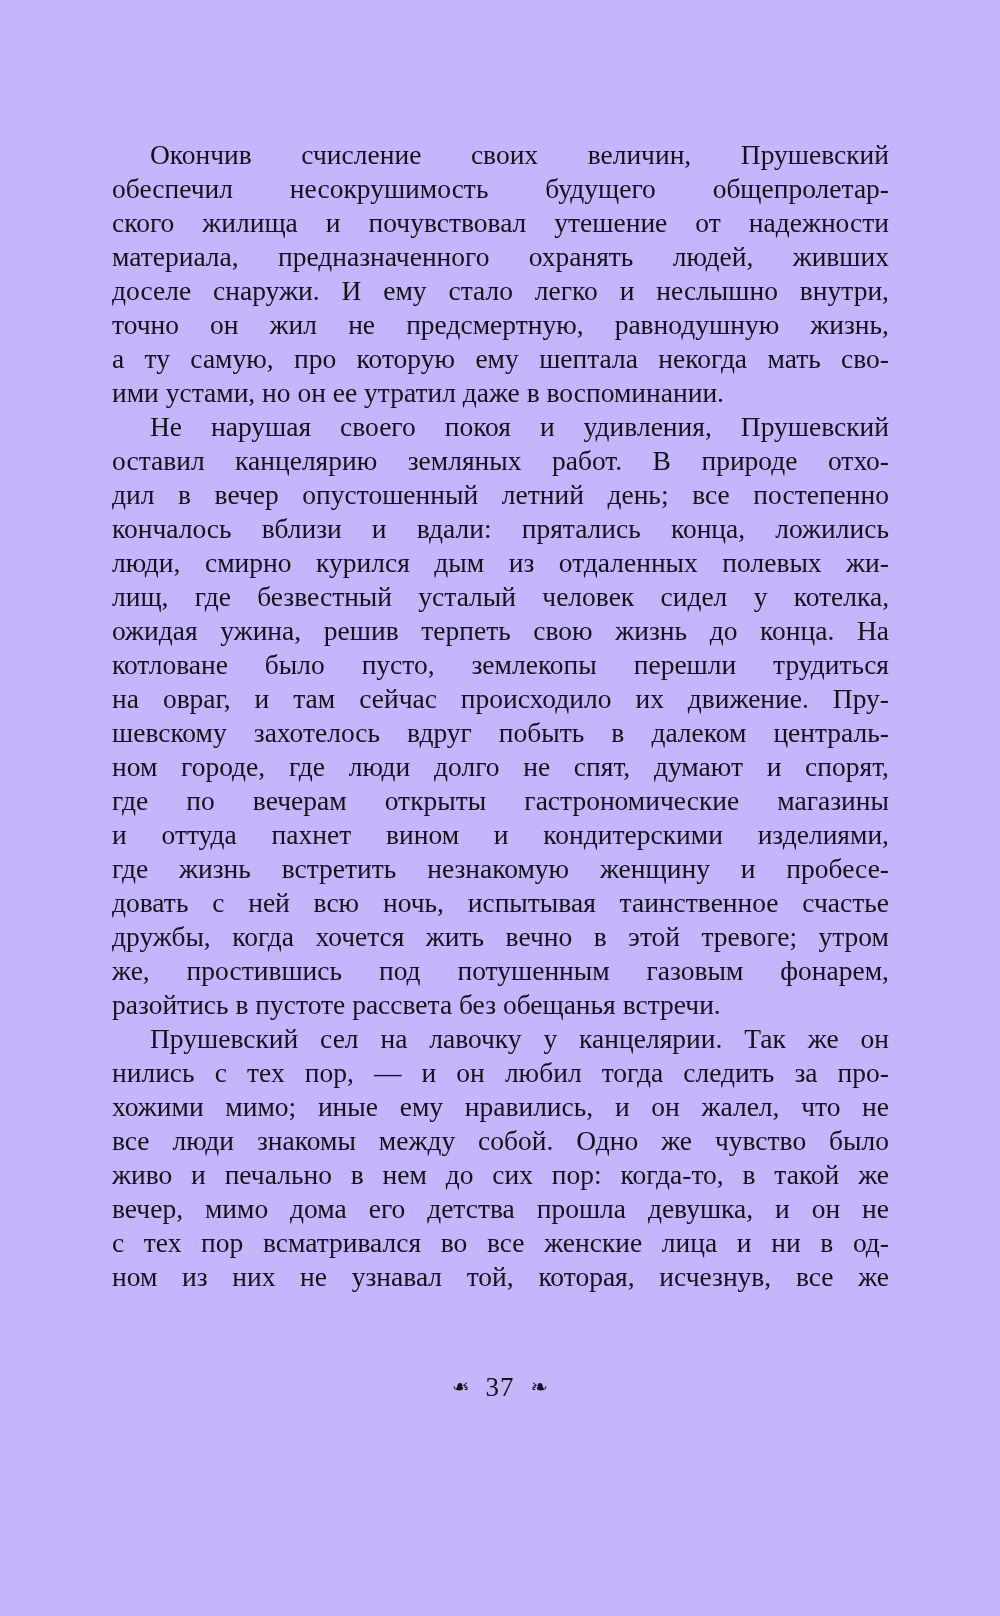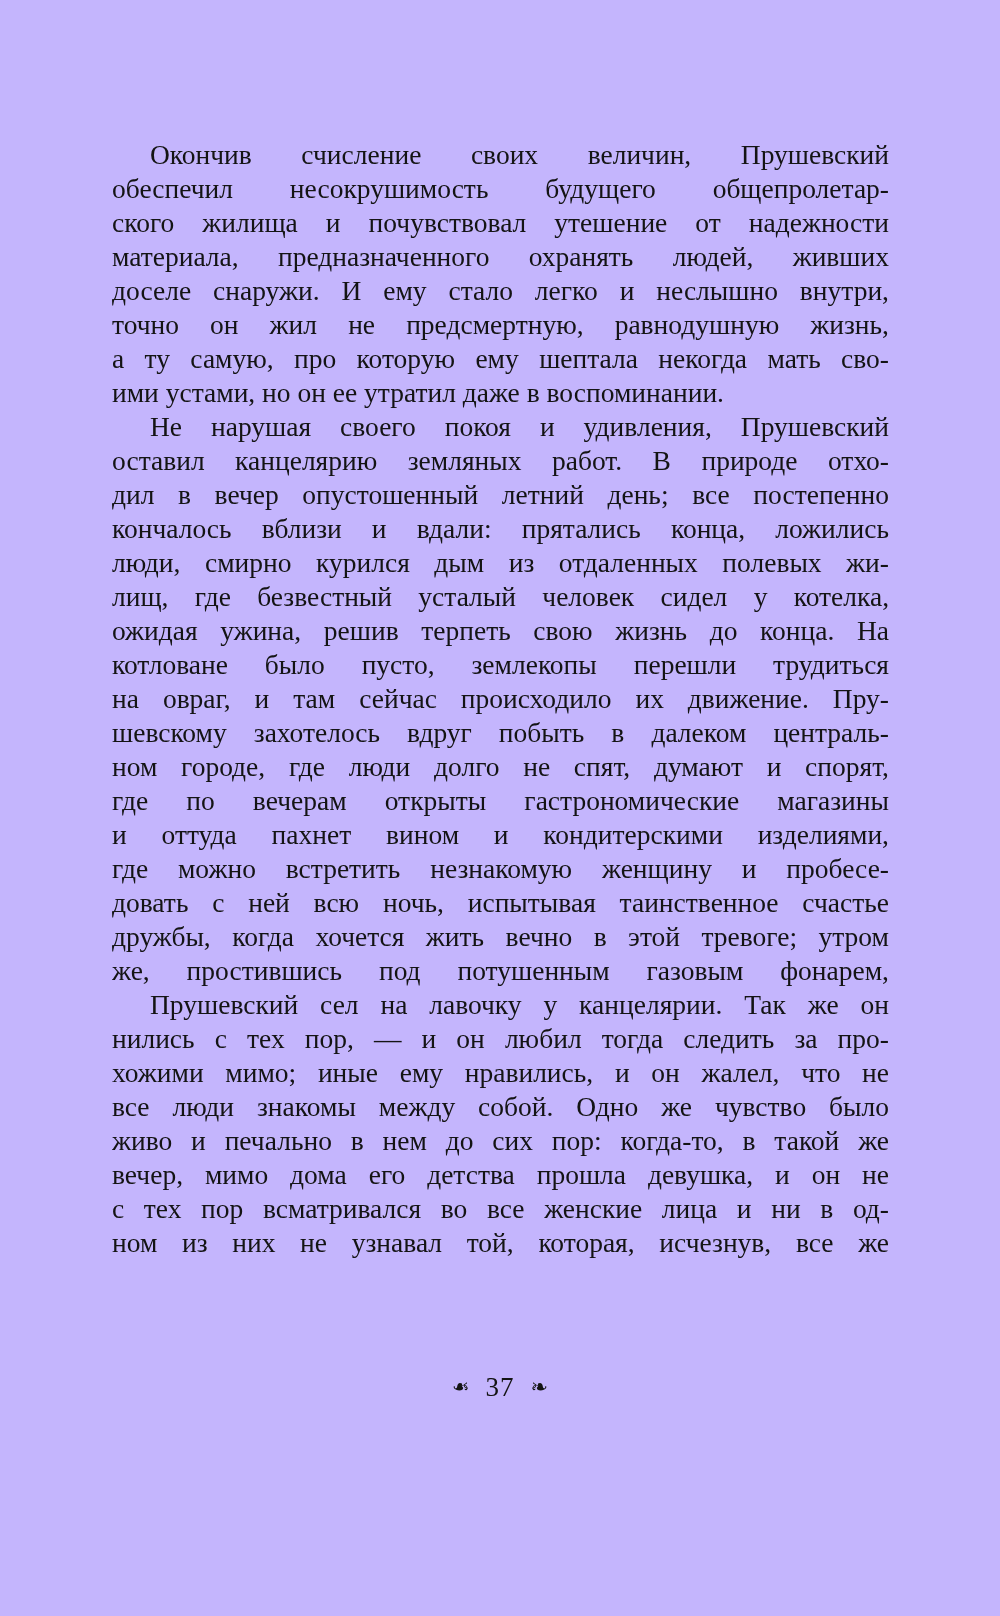--- a/index.html
+++ b/index.html
@@ -70,24 +70,25 @@
     <div class="line">кончалось вблизи и вдали: прятались конца, ложились</div>
     <div class="line">люди, смирно курился дым из отдаленных полевых жи-</div>
     <div class="line">лищ, где безвестный усталый человек сидел у котелка,</div>
     <div class="line">ожидая ужина, решив терпеть свою жизнь до конца. На</div>
     <div class="line">котловане было пусто, землекопы перешли трудиться</div>
     <div class="line">на овраг, и там сейчас происходило их движение. Пру-</div>
     <div class="line">шевскому захотелось вдруг побыть в далеком централь-</div>
     <div class="line">ном городе, где люди долго не спят, думают и спорят,</div>
     <div class="line">где по вечерам открыты гастрономические магазины</div>
     <div class="line">и оттуда пахнет вином и кондитерскими изделиями,</div>
-    <div class="line">где можно встретить незнакомую женщину и пробесе-</div>
+    <div class="line">где жизнь встретить незнакомую женщину и пробесе-</div>
     <div class="line">довать с ней всю ночь, испытывая таинственное счастье</div>
     <div class="line">дружбы, когда хочется жить вечно в этой тревоге; утром</div>
     <div class="line">же, простившись под потушенным газовым фонарем,</div>
+    <div class="line last">разойтись в пустоте рассвета без обещанья встречи.</div>
 
     <div class="line indent">Прушевский сел на лавочку у канцелярии. Так же он</div>
     <div class="line">нились с тех пор, — и он любил тогда следить за про-</div>
     <div class="line">хожими мимо; иные ему нравились, и он жалел, что не</div>
     <div class="line">все люди знакомы между собой. Одно же чувство было</div>
     <div class="line">живо и печально в нем до сих пор: когда-то, в такой же</div>
     <div class="line">вечер, мимо дома его детства прошла девушка, и он не</div>
     <div class="line">с тех пор всматривался во все женские лица и ни в од-</div>
     <div class="line">ном из них не узнавал той, которая, исчезнув, все же</div>
   </div>

